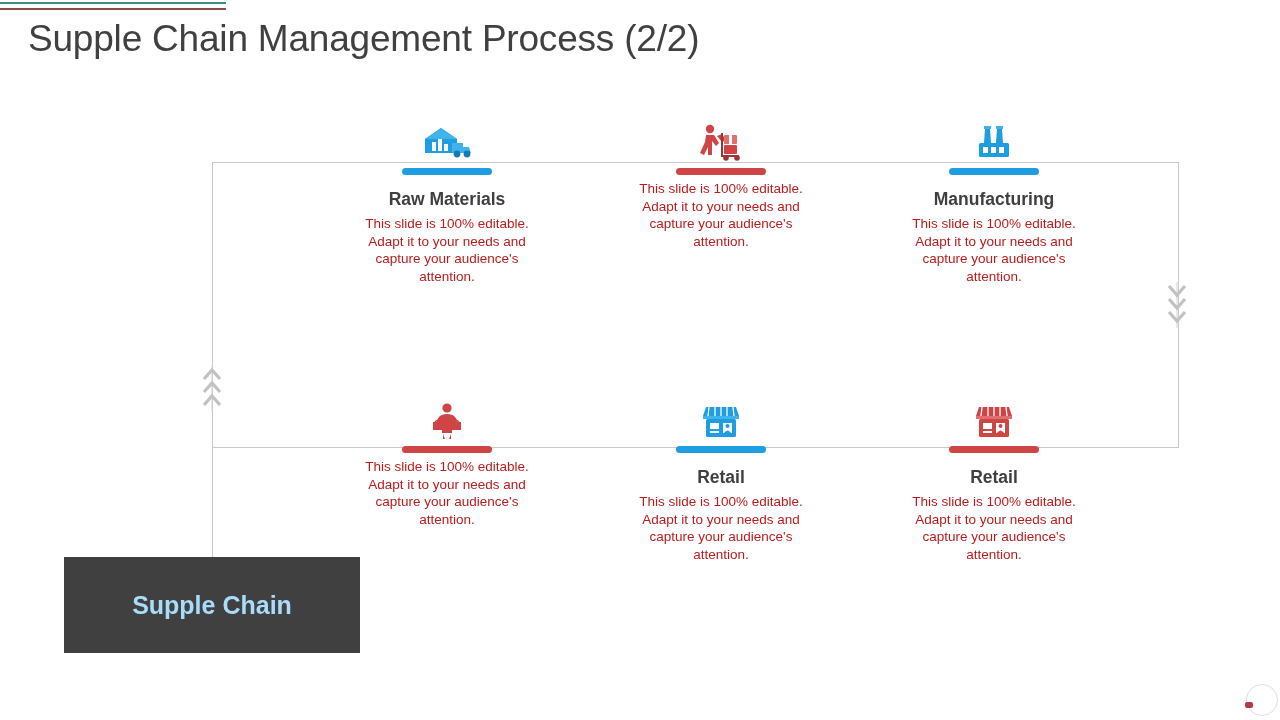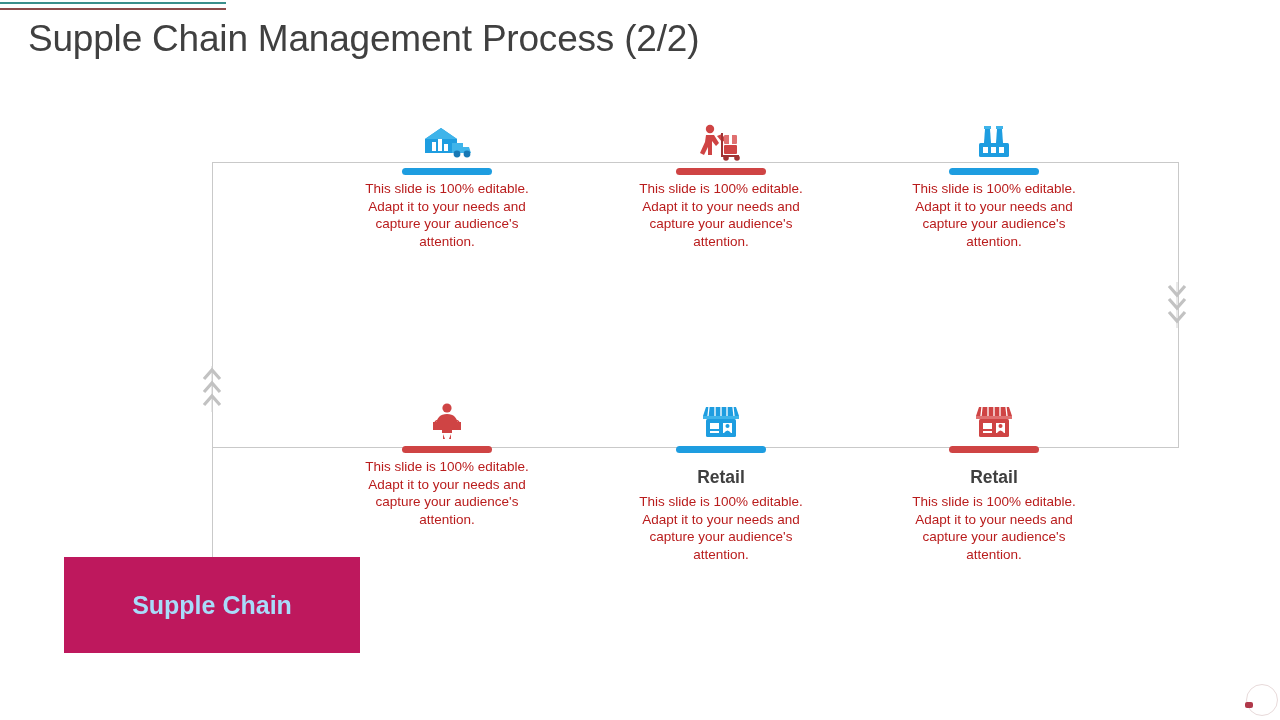--- a/index.html
+++ b/index.html
@@ -108,21 +108,21 @@
   #node-retail-2       { left: 890px; top: 403px; }
 
   
   .node.bottom .node-icon { height: 38px; }
 
   
   .callout {
     position: absolute;
     left: 64px; top: 557px;
     width: 296px; height: 96px;
-    background: #be185d;
+    background: #404040;
     display: flex;
     align-items: center;
     justify-content: center;
   }
   .callout-text {
     font-size: 25px;
     font-weight: bold;
     line-height: 32px;
     color: #a8dcfa;
     text-align: center;
@@ -181,20 +181,21 @@
       <path d="M6 16 L22 5 L38 16 Z" fill="#3fb4ea"></path>
       <rect x="13" y="19" width="4" height="9" fill="#ffffff"></rect>
       <rect x="19" y="16" width="4" height="12" fill="#ffffff"></rect>
       <rect x="25" y="21" width="4" height="7" fill="#ffffff"></rect>
       <path d="M33 20 L44 20 L44 24 L50 24 L52 30 L33 30 Z" fill="#3fb4ea"></path>
       <circle cx="38" cy="31" r="3.4" fill="#1778b5"></circle>
       <circle cx="48" cy="31" r="3.4" fill="#1778b5"></circle>
     </svg>
   </div>
   <div class="node-bar blue"></div>
+  <div class="node-title">Raw Materials</div>
   <div class="node-desc">This slide is 100% editable. Adapt it to your needs and capture your audience's attention.</div>
 </div>
 
 <div class="node top" id="node-supplier">
   <div class="node-icon">
     <svg width="56" height="40" viewBox="0 0 56 40">
       <circle cx="17" cy="6" r="4.2" fill="#cf4444"></circle>
       <path d="M13 12 L21 12 L26 20 L23 23 L19 18 L19 32 L15 32 L15 24 L11 32 L7 30 L12 19 Z" fill="#cf4444"></path>
       <path d="M24 13 L29 11 L33 17 L29 19 Z" fill="#cf4444"></path>
       <rect x="31" y="12" width="13" height="9" rx="1" fill="#e07070"></rect>
@@ -216,20 +217,21 @@
       <path d="M31 6 L36 6 L37 20 L30 20 Z" fill="#1e9de0"></path>
       <rect x="18" y="3" width="7" height="3" fill="#3fb4ea"></rect>
       <rect x="30" y="3" width="7" height="3" fill="#3fb4ea"></rect>
       <rect x="13" y="20" width="30" height="14" rx="1.5" fill="#1e9de0"></rect>
       <rect x="17" y="24" width="5" height="6" fill="#ffffff"></rect>
       <rect x="25" y="24" width="5" height="6" fill="#ffffff"></rect>
       <rect x="33" y="24" width="5" height="6" fill="#ffffff"></rect>
     </svg>
   </div>
   <div class="node-bar blue"></div>
+  <div class="node-title">Manufacturing</div>
   <div class="node-desc">This slide is 100% editable. Adapt it to your needs and capture your audience's attention.</div>
 </div>
 
 <div class="node bottom" id="node-consumer">
   <div class="node-icon">
     <svg width="56" height="38" viewBox="0 0 56 38">
       <circle cx="28" cy="5" r="4.6" fill="#cf4444"></circle>
       <path d="M28 11 C21 11 18 15 17 21 L21 23 L23 19 L23 30 L33 30 L33 19 L35 23 L39 21 C38 15 35 11 28 11 Z" fill="#cf4444"></path>
       <path d="M24 31 L26 36 L24 36 Z" fill="#cf4444"></path>
       <path d="M32 31 L30 36 L32 36 Z" fill="#cf4444"></path>

